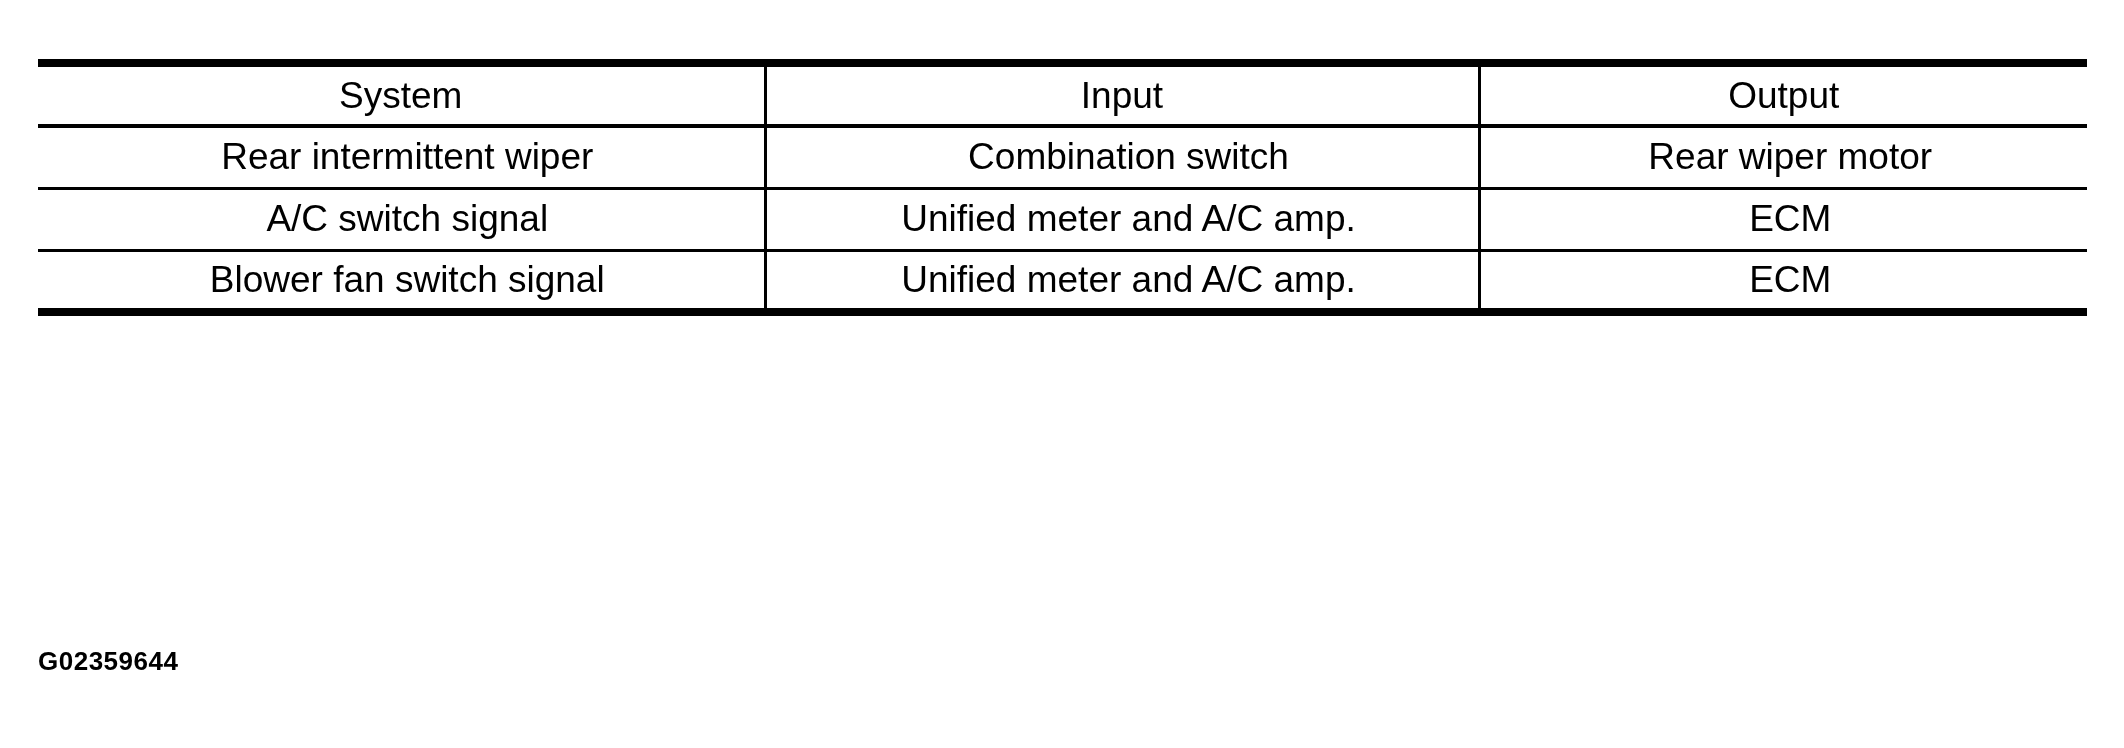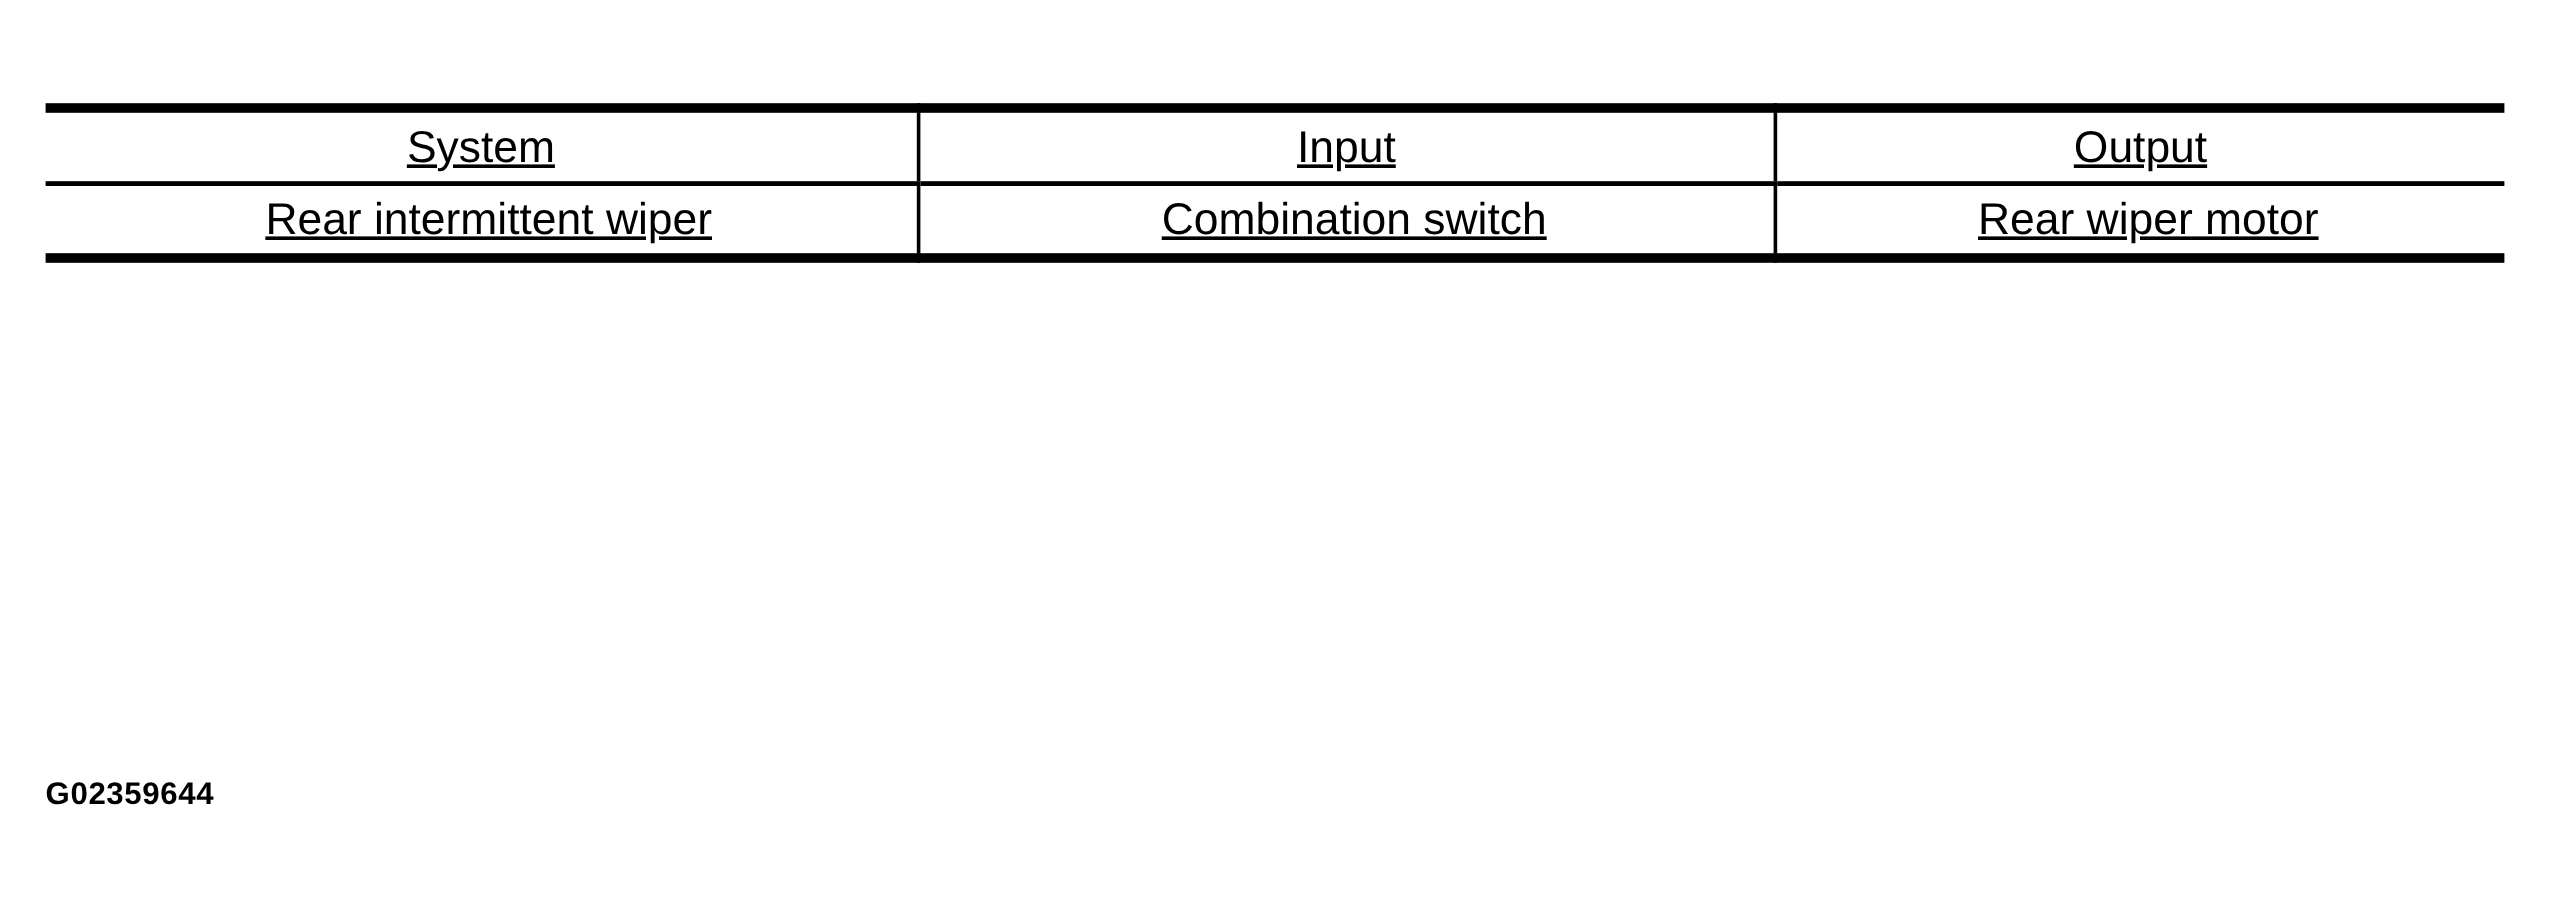--- a/index.html
+++ b/index.html
@@ -11,22 +11,21 @@
     position: relative;
     width: 2124px;
     height: 748px;
     font-family: "Liberation Sans", sans-serif;
     color: #000000;
     overflow: hidden;
   }
   .table-wrap {
     position: absolute;
     left: 38px;
-    top: 86px;
-    text-decoration: underline;
+    top: 59px;
   }
   table.spec-table {
     border-collapse: collapse;
     table-layout: fixed;
     width: 2049px;
     border-top: 8px solid #000;
     border-bottom: 8px solid #000;
   }
   col.c-system { width: 727px; }
   col.c-input  { width: 714px; }
@@ -96,17 +95,27 @@
         <th>Input</th>
         <th>Output</th>
       </tr>
     </thead>
     <tbody>
       <tr class="r-short">
         <td>Rear intermittent wiper</td>
         <td>Combination switch</td>
         <td>Rear wiper motor</td>
       </tr>
+      <tr class="r-short">
+        <td>A/C switch signal</td>
+        <td>Unified meter and A/C amp.</td>
+        <td>ECM</td>
+      </tr>
+      <tr class="r-short">
+        <td>Blower fan switch signal</td>
+        <td>Unified meter and A/C amp.</td>
+        <td>ECM</td>
+      </tr>
     </tbody>
   </table>
 </div>
 
 <div class="figure-id">G02359644</div>
 
 </body></html>

